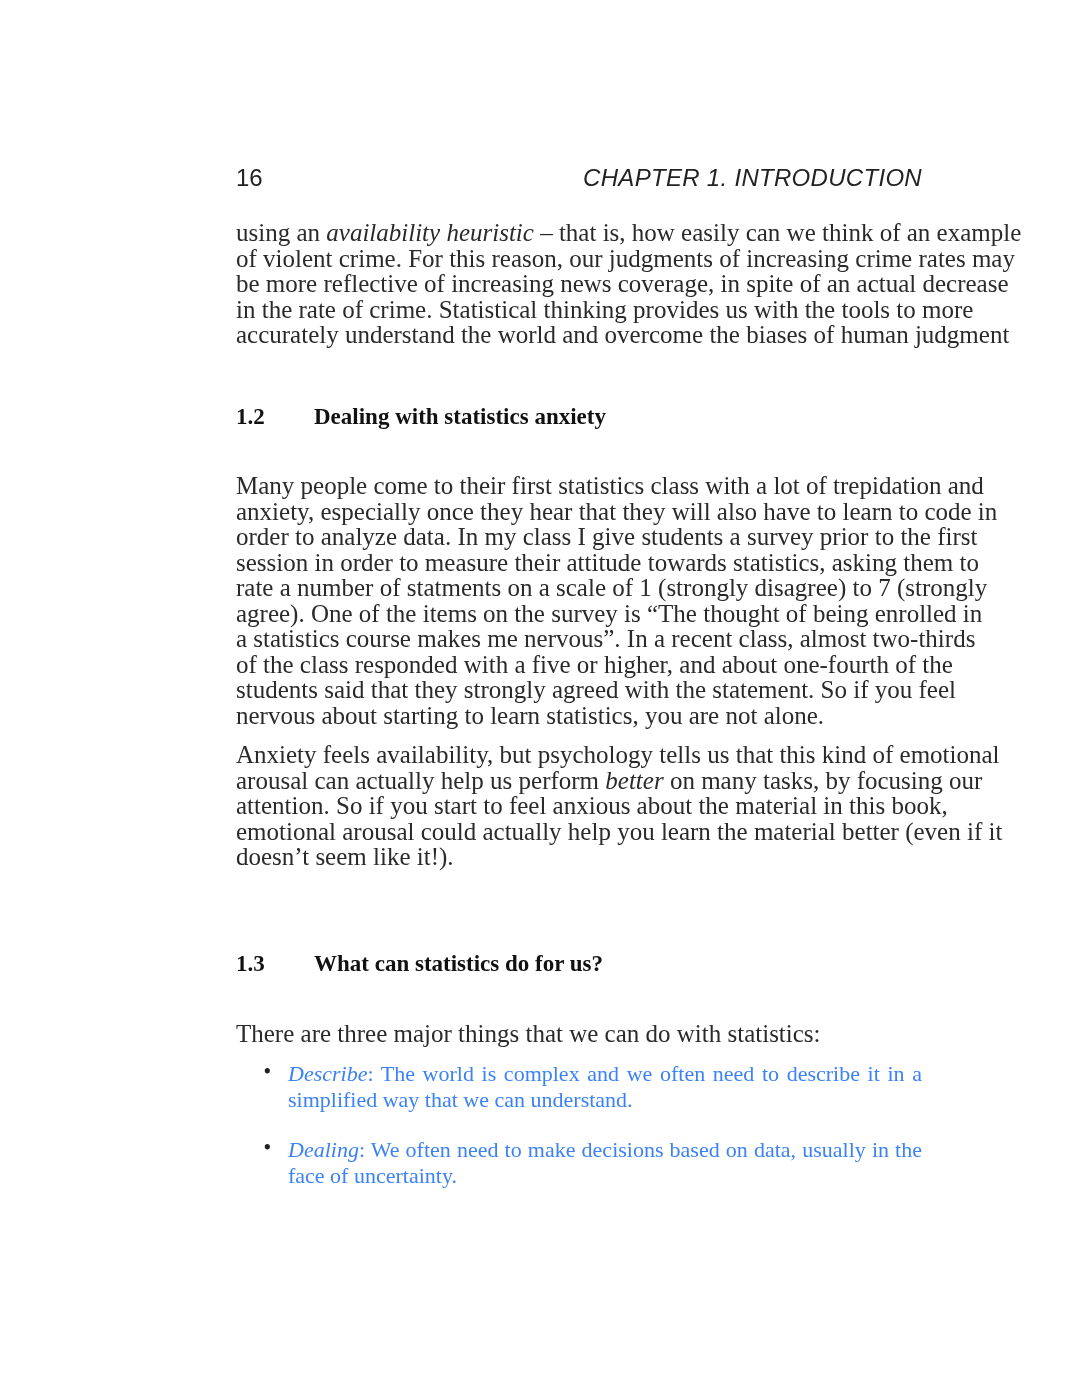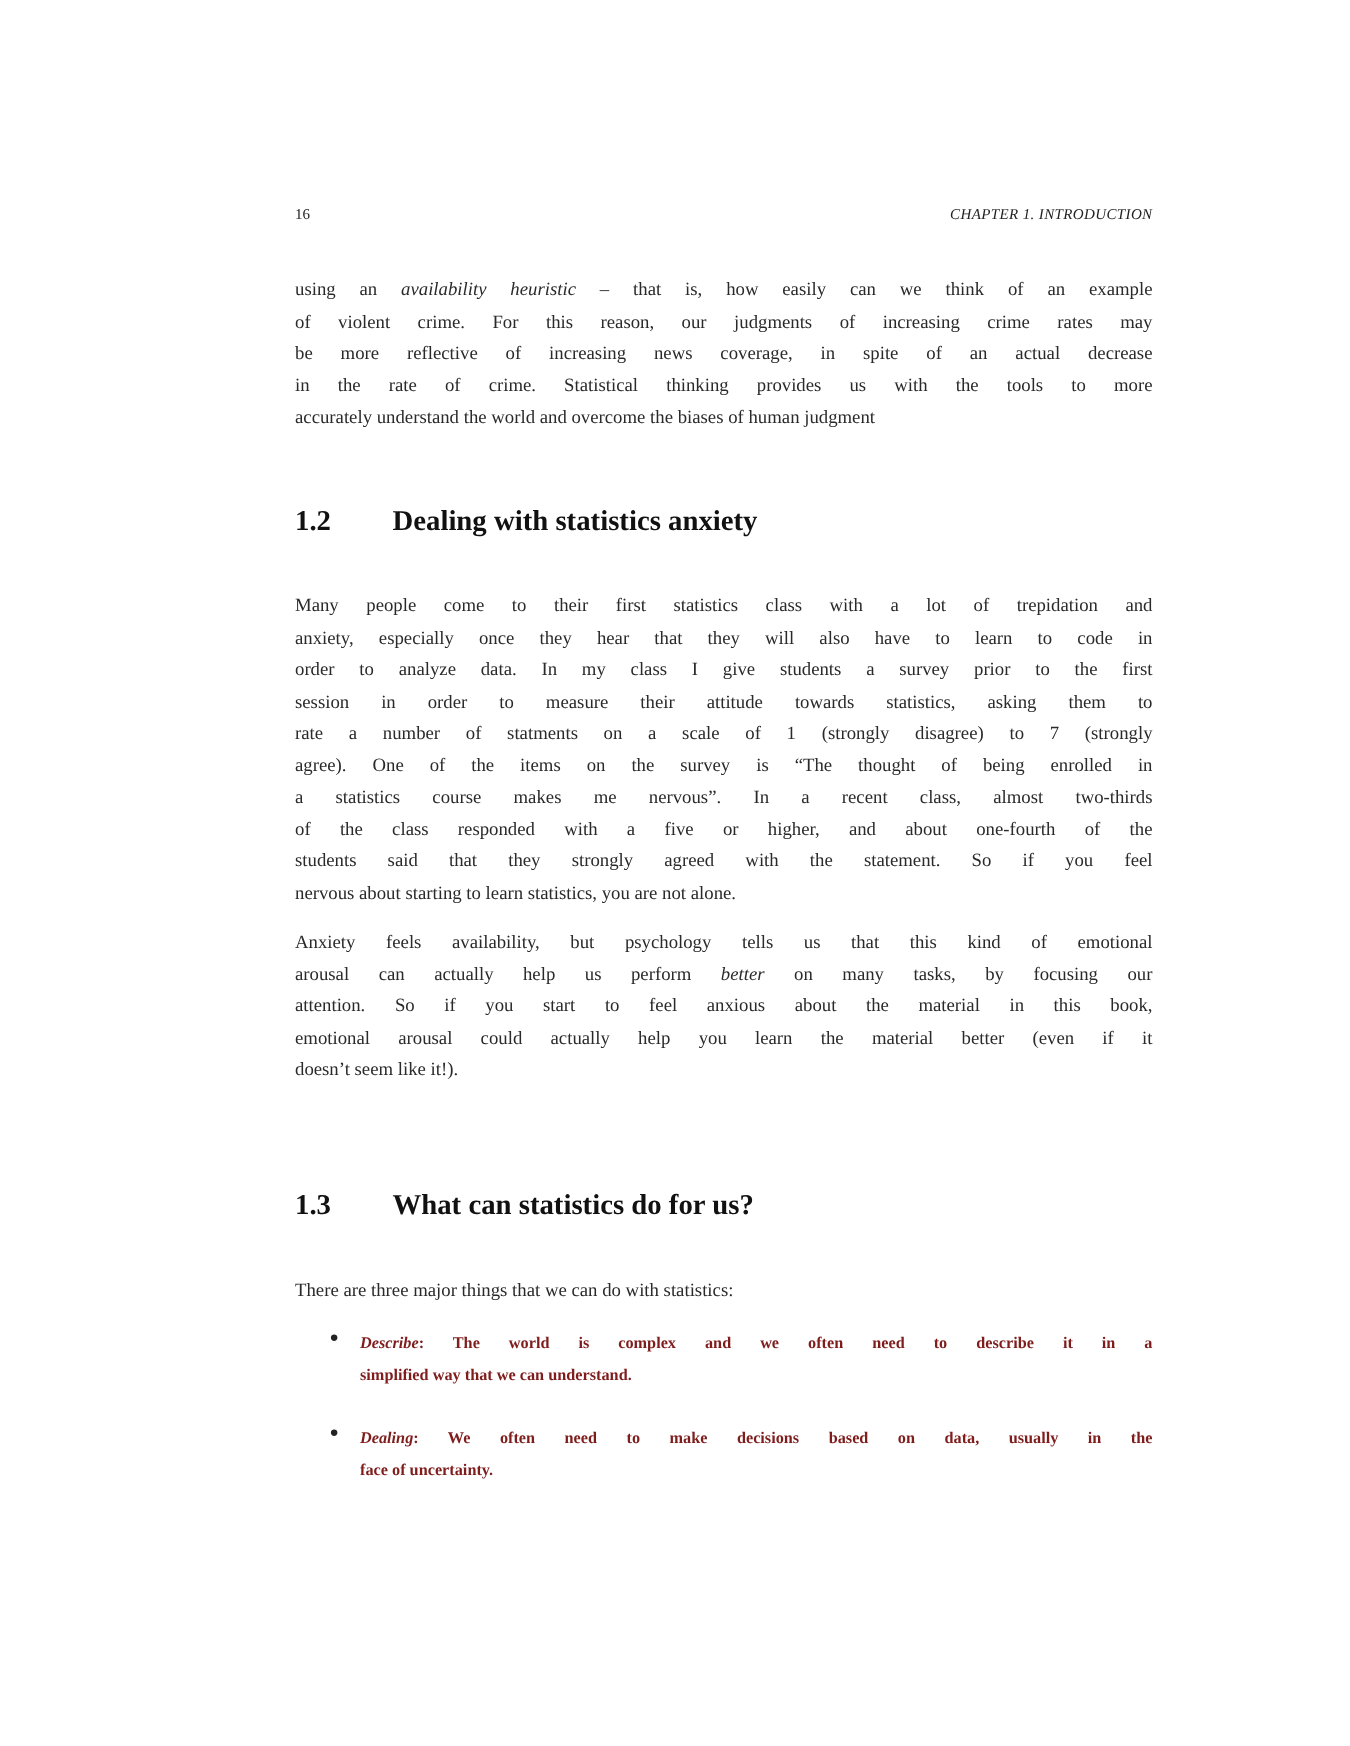--- a/index.html
+++ b/index.html
@@ -1,34 +1,34 @@
 <!DOCTYPE html>
 <html><head>
 <meta charset="utf-8">
 <style>
   html, body { margin: 0; padding: 0; background: #ffffff; }
   body { width: 1080px; height: 1397px; position: relative; overflow: hidden;
          font-family: "DejaVu Serif", "Liberation Serif", serif; color: #222; }
   .page { position: absolute; left: 236px; top: 0; width: 686px; }
   .runhead { position: absolute; top: 164px; left: 0; width: 686px; height: 26px;
-             font-size: 12px; font-family: Liberation Serif, serif; }
+             font-size: 24px; font-family: Liberation Sans, sans-serif; }
   .runhead .pnum { position: absolute; left: 0; top: 0; }
   .runhead .chap { position: absolute; right: 0; top: 0; font-style: italic; letter-spacing: 0.3px; }
   .para { position: absolute; left: 0; width: 686px; font-family: "Liberation Serif", serif;
-          font-size: 15px; line-height: 25.5px; color: #2a2a2a; }
+          font-size: 25px; line-height: 25.5px; color: #2a2a2a; }
   .line { display: block; text-align: justify; text-align-last: justify; white-space: nowrap; height: 25.5px; }
   .line.last { text-align-last: left; }
   .line span.i { font-style: italic; }
   .h2 { position: absolute; left: 0; font-family: "Liberation Serif", serif; font-weight: bold;
         font-size: 23px; color: #111; white-space: nowrap; }
   .h2 .num { display: inline-block; width: 78px; }
   .bullet { position: absolute; left: 26px; width: 660px; }
   .bullet .dot { position: absolute; left: 0; top: 0; width: 26px; font-size: 18px; }
   .bullet .body { position: absolute; left: 26px; width: 634px; font-family: "Liberation Serif", serif;
-                  font-size: 13px; line-height: 25.5px; color: #7f1d1d; font-weight: bold; }
+                  font-size: 22px; line-height: 25.5px; color: #3b82f6; }
 </style>
 </head>
 <body>
 
 <div class="page">
 
   <div class="runhead">
     <span class="pnum">16</span>
     <span class="chap">CHAPTER 1.  INTRODUCTION</span>
   </div>

